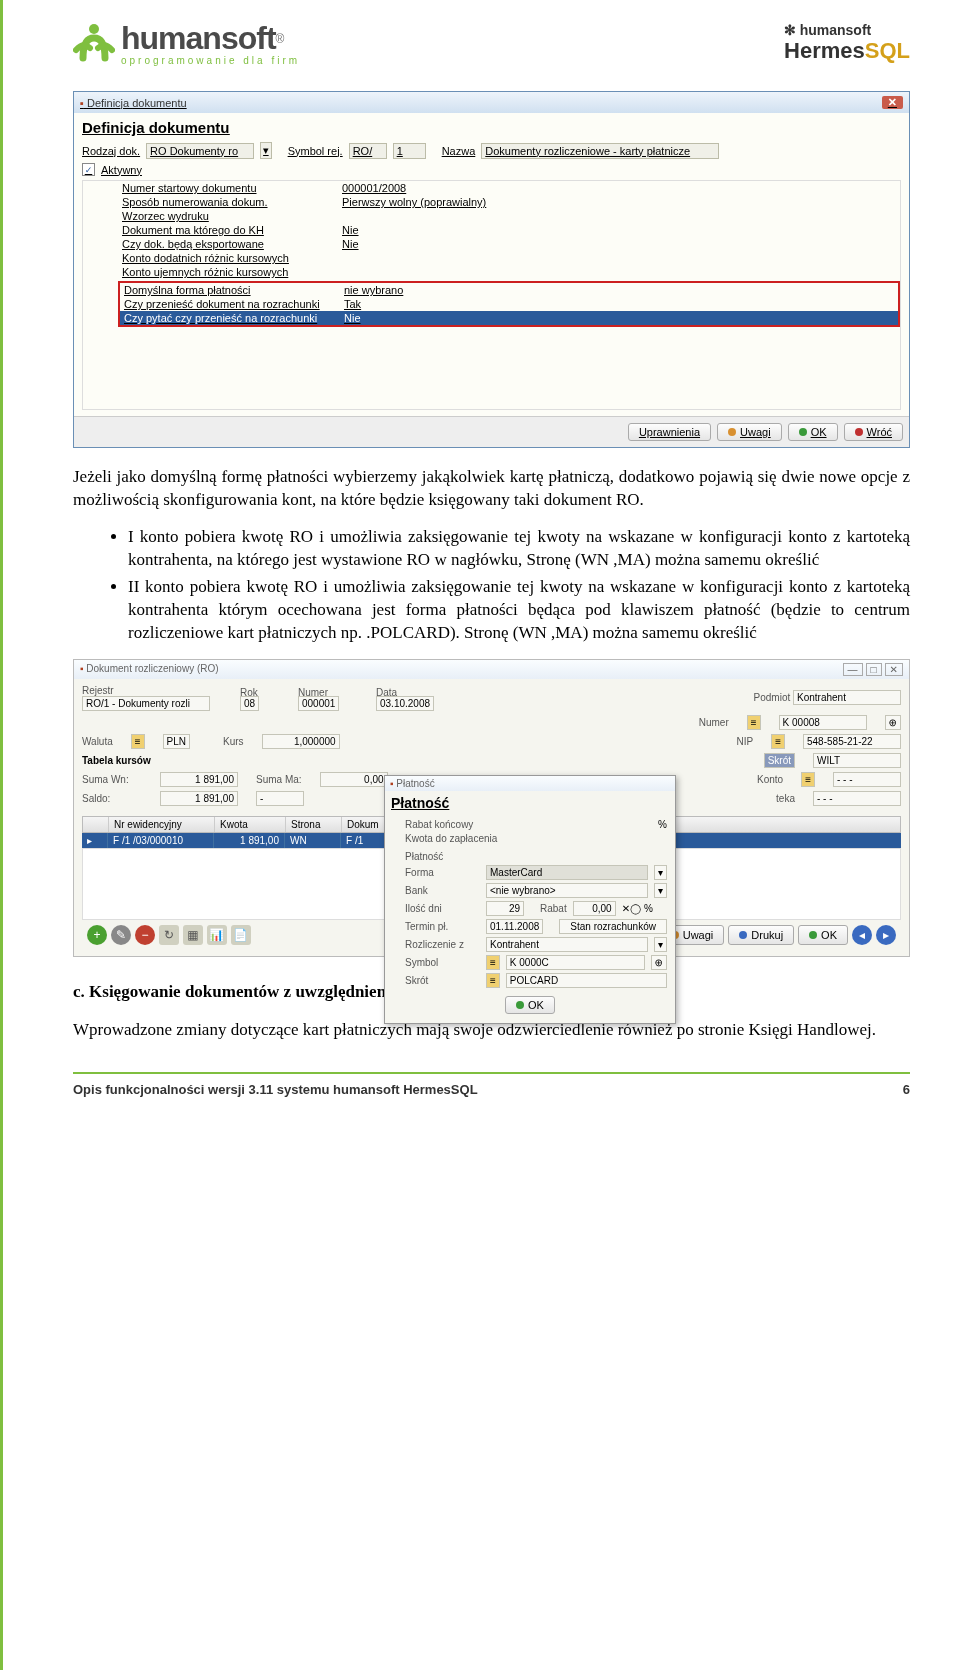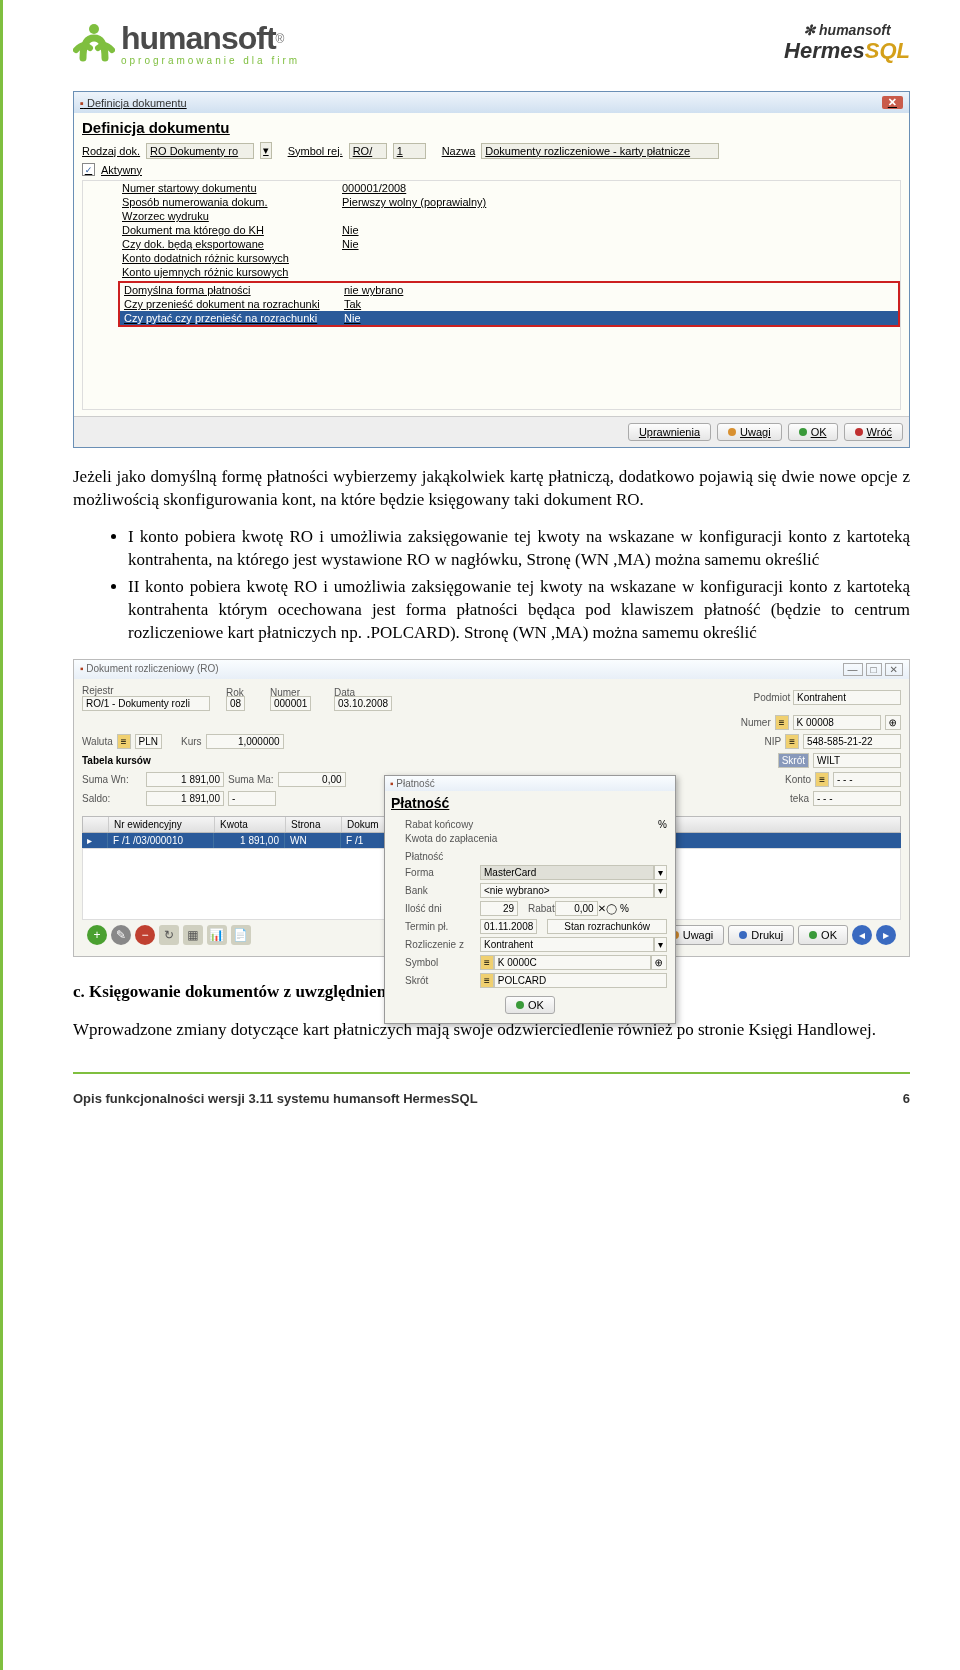--- a/index.html
+++ b/index.html
@@ -34,22 +34,21 @@
     color: #4a4a4a;
     letter-spacing: -1px;
   }
   .logo-tagline {
     font-size: 10px;
     color: #7fbf3f;
     letter-spacing: 3px;
     margin-top: -2px;
   }
   .logo-right {
-    text-align: center;
-    font-style: italic;
+    text-align: left;
   }
   .logo-right-top {
     font-size: 14px;
     font-weight: bold;
     color: #333;
   }
   .logo-right-bottom {
     font-size: 22px;
     font-weight: bold;
     color: #333;
@@ -194,21 +193,21 @@
     padding: 3px 6px;
     display: flex;
     justify-content: space-between;
     color: #666;
   }
   .win2-body {
     padding: 6px 8px;
   }
   .field-group {
     display: flex;
-    gap: 4px;
+    gap: 18px;
     margin-bottom: 4px;
     font-size: 10px;
     align-items: center;
   }
   .field-group label { color: #555; }
   .inp {
     background: #f8f8f4;
     border: 1px solid #c5c5b8;
     padding: 1px 3px;
     font-size: 10px;
@@ -248,20 +247,21 @@
     font-size: 14px;
     font-weight: bold;
     text-decoration: underline;
     padding: 4px 6px;
   }
   .popup-body { padding: 4px 8px; font-size: 10px; }
   .popup-row {
     display: flex;
     align-items: center;
     margin-bottom: 3px;
+    gap: 6px;
     padding-left: 12px;
   }
   .popup-row label { width: 75px; color: #555; }
   .toolbar {
     display: flex;
     gap: 4px;
     padding: 5px;
   }
   .tbtn {
     width: 20px;
@@ -288,21 +288,21 @@
   .footer-line {
     border-top: 2px solid #7fbf3f;
     margin-top: 30px;
   }
   .footer {
     display: flex;
     justify-content: space-between;
     font-family: Arial, sans-serif;
     font-size: 13px;
     font-weight: bold;
-    padding-top: 17px;
+    padding-top: 8px;
     color: #333;
   }
 </style>
 </head>
 <body>
 
 <div class="page">
 
   <div class="header-logos">
     <div class="logo-left">

